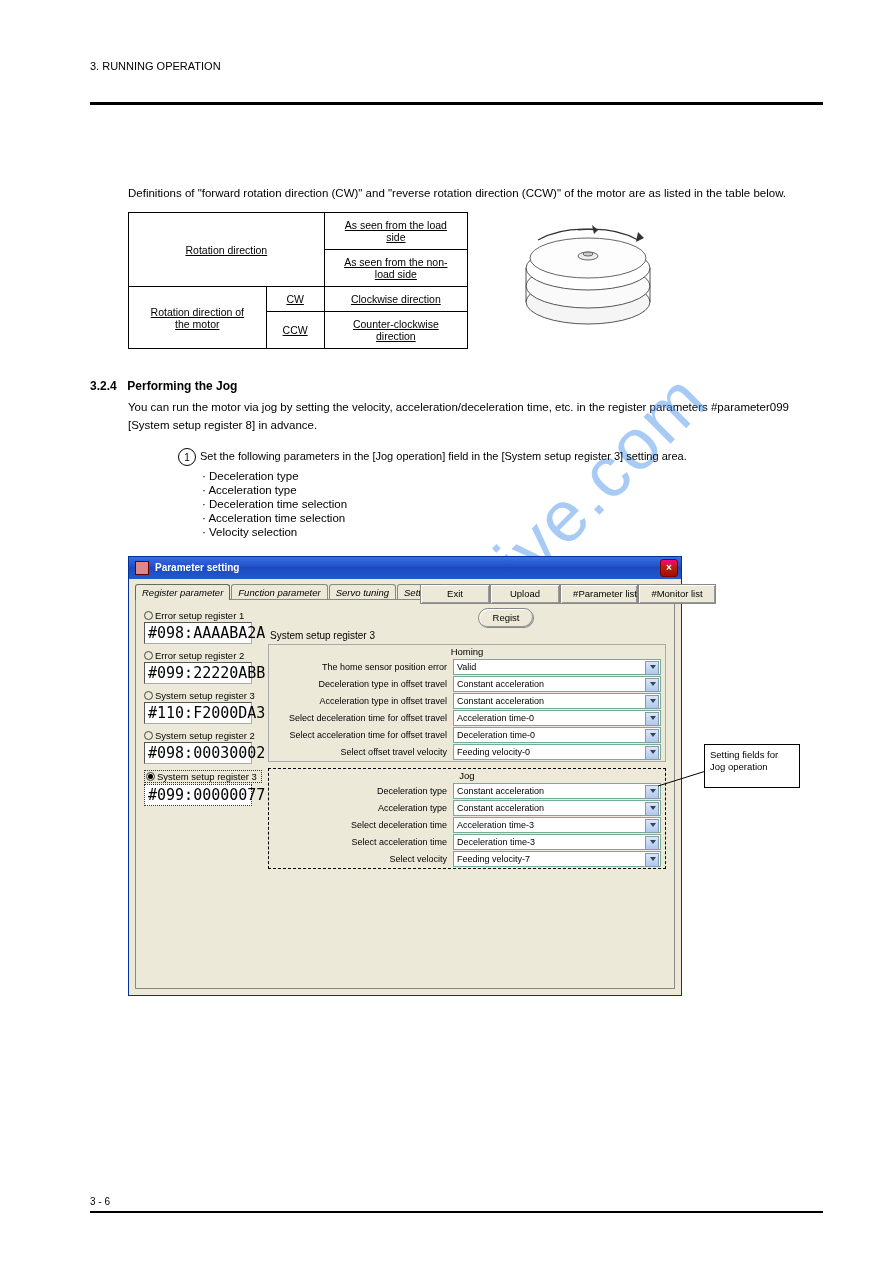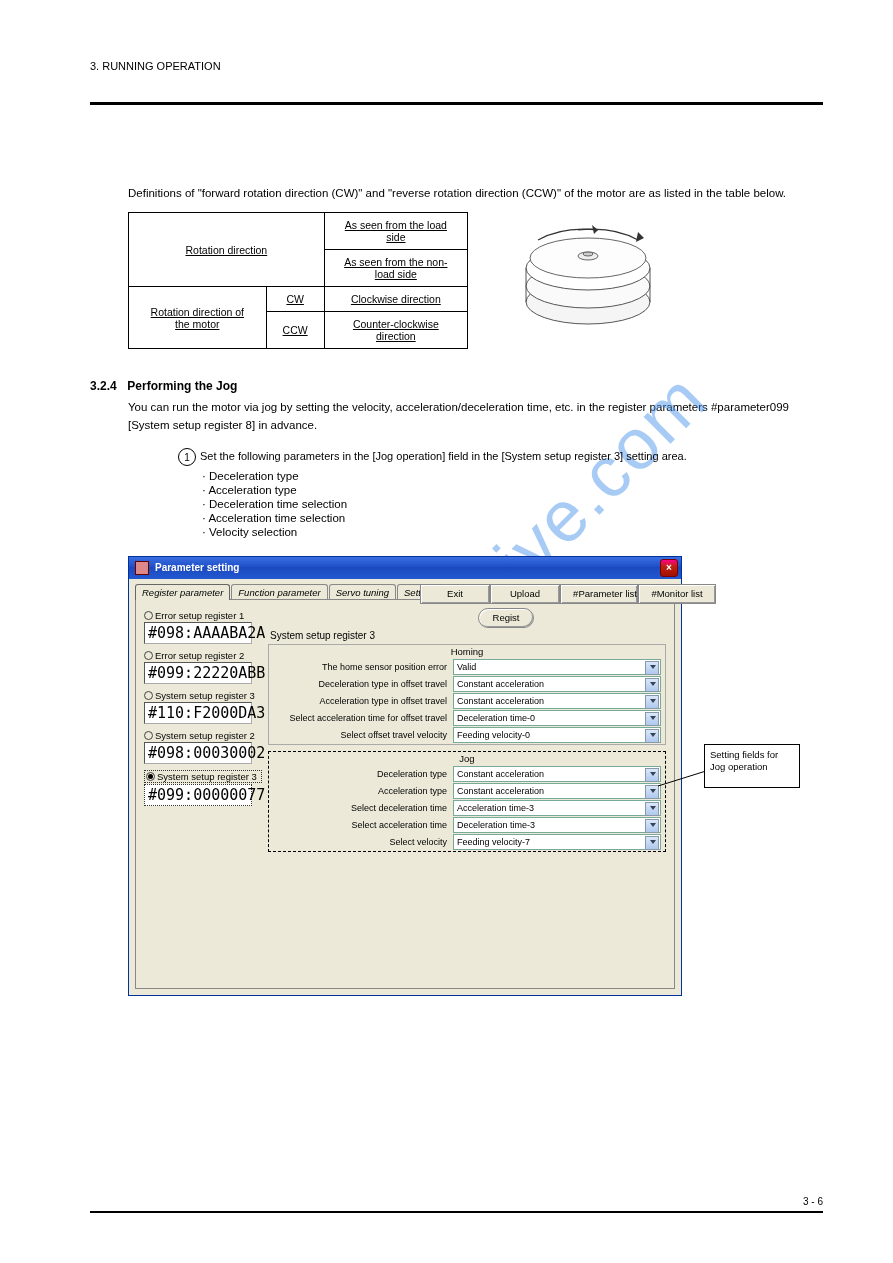--- a/index.html
+++ b/index.html
@@ -14,21 +14,21 @@
     width: 893px;
     height: 1263px;
     background: #fff;
     position: relative;
     padding: 60px 70px 40px 90px;
   }
   .hr-top { height: 3px; background: #000; margin-bottom: 6px; }
   .header-row { font-size: 11px; margin-bottom: 30px; }
   .hr-bottom-area { position: absolute; left: 90px; right: 70px; bottom: 50px; }
   .hr-bottom { height: 2px; background: #000; margin-top: 4px; }
-  .footer-row { font-size: 10px; display: flex; justify-content: flex-end; }
+  .footer-row { font-size: 10px; display: flex; justify-content: flex-start; }
   .body-text { font-size: 11.5px; line-height: 1.5; margin: 10px 0 10px 38px; }
   .body-text.tight { margin-top: 2px; }
   .section-num { display:inline-block; width: 34px; }
   .section-title { font-size: 12px; margin: 30px 0 6px 0; }
   .section-title b { font-weight: bold; }
 
   
   .tbl-wrap { display:flex; align-items:flex-start; gap: 40px; margin-left: 38px; }
   table.t1 { border-collapse: collapse; width: 340px; font-size: 10.5px; }
   table.t1 th, table.t1 td { border: 1px solid #000; padding: 6px 16px; text-align: center; text-decoration: underline; }
@@ -232,20 +232,24 @@
               </div>
             <div class="frow">
                 <div class="flabel">Deceleration type in offset travel</div>
                 <div class="fsel">Constant acceleration</div>
               </div>
             <div class="frow">
                 <div class="flabel">Acceleration type in offset travel</div>
                 <div class="fsel">Constant acceleration</div>
               </div>
             <div class="frow">
+                <div class="flabel">Select deceleration time for offset travel</div>
+                <div class="fsel">Acceleration time-0</div>
+              </div>
+            <div class="frow">
                 <div class="flabel">Select acceleration time for offset travel</div>
                 <div class="fsel">Deceleration time-0</div>
               </div>
             <div class="frow">
                 <div class="flabel">Select offset travel velocity</div>
                 <div class="fsel">Feeding velocity-0</div>
               </div>
           </div>
 
           <div class="group dash">

